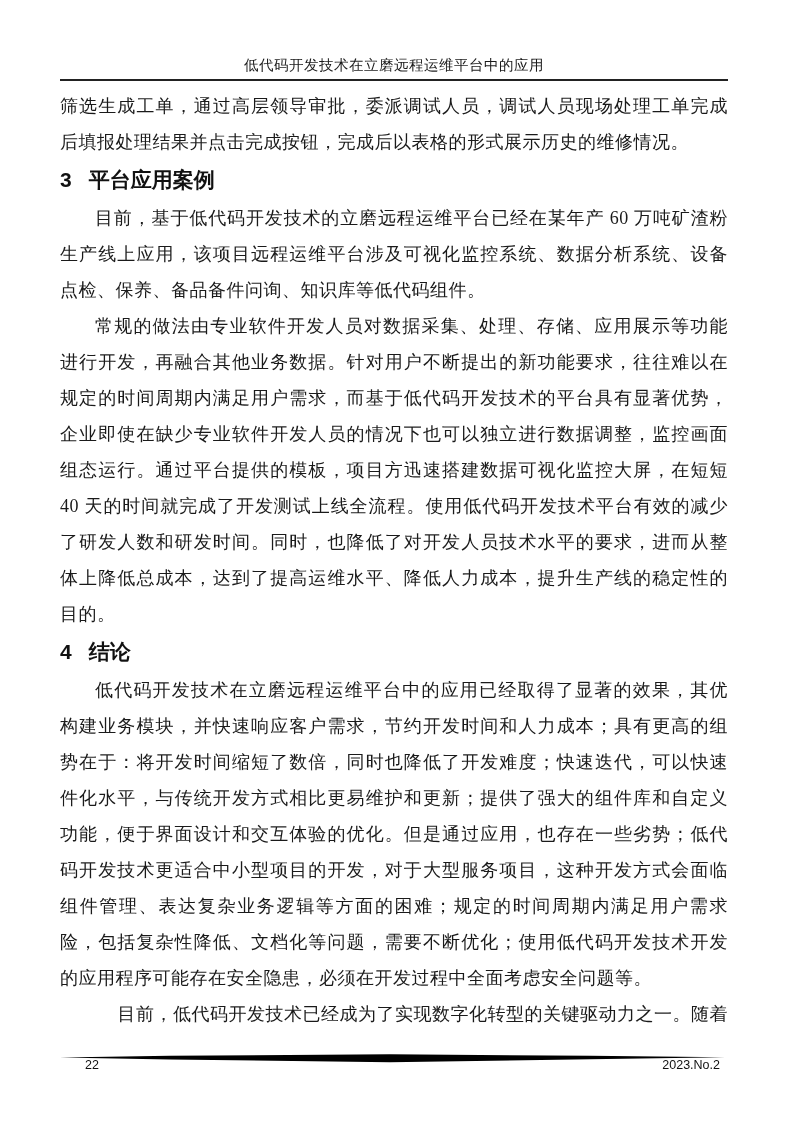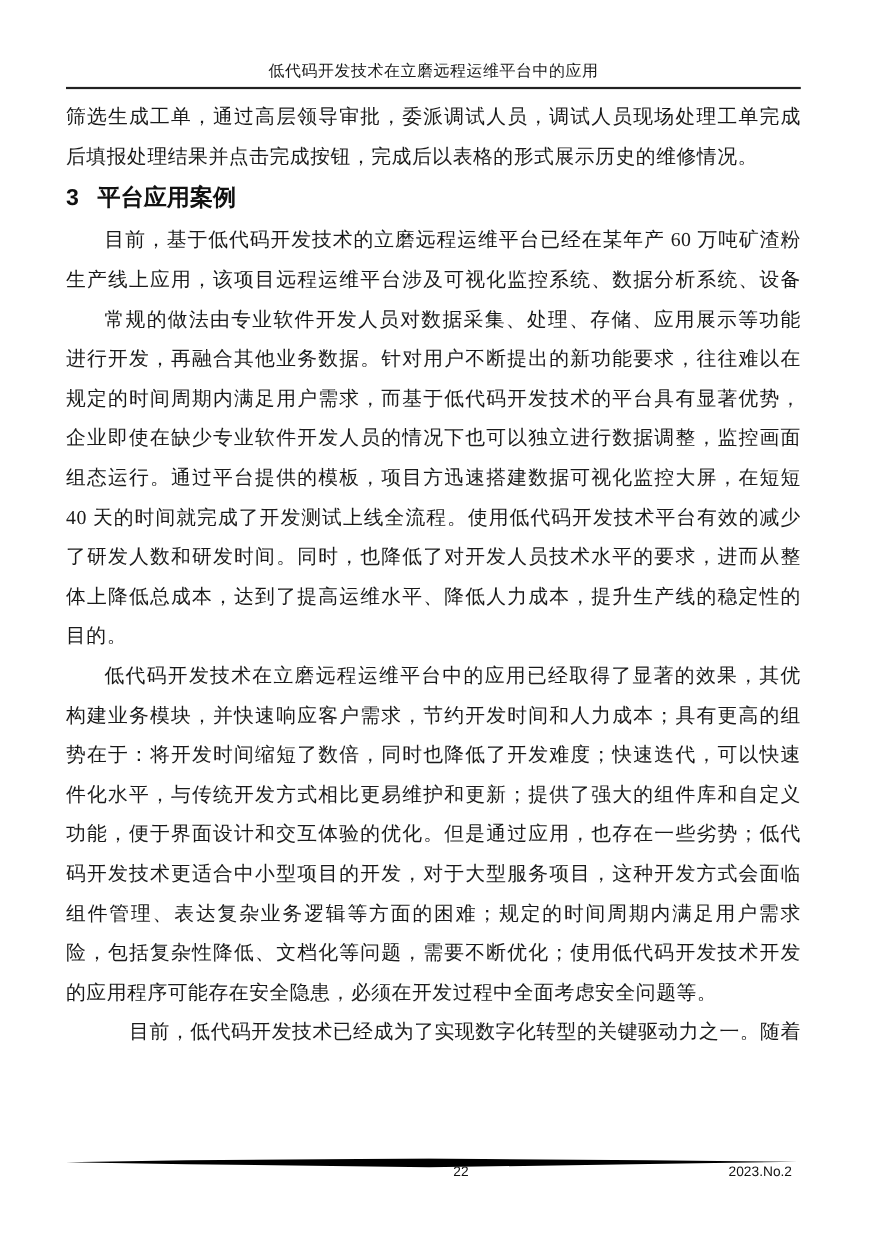--- a/index.html
+++ b/index.html
@@ -69,21 +69,21 @@
     height: 18px;
     font-size: 12.5px;
     line-height: 18px;
     font-family: "Liberation Sans", sans-serif;
     color: #111111;
   }
   .page-num {
     position: absolute;
     left: 0;
     right: 0;
-    text-align: center;
+    text-align: left;
     transform: translateX(25px);
   }
   .issue {
     position: absolute;
     right: 8px;
   }
 </style>
 </head>
 <body>
 
@@ -92,29 +92,31 @@
   <div class="header">
     <span>低代码开发技术在立磨远程运维平台中的应用</span>
   </div>
 
   <div class="content">
       <div class="line justify">筛选生成工单，通过高层领导审批，委派调试人员，调试人员现场处理工单完成</div>
       <div class="line last">后填报处理结果并点击完成按钮，完成后以表格的形式展示历史的维修情况。</div>
       <div class="heading"><span class="h-num">3</span><span class="h-title">平台应用案例</span></div>
       <div class="line justify indent">目前，基于低代码开发技术的立磨远程运维平台已经在某年产 60 万吨矿渣粉</div>
       <div class="line justify">生产线上应用，该项目远程运维平台涉及可视化监控系统、数据分析系统、设备</div>
+      <div class="line last">点检、保养、备品备件问询、知识库等低代码组件。</div>
       <div class="line justify indent">常规的做法由专业软件开发人员对数据采集、处理、存储、应用展示等功能</div>
       <div class="line justify">进行开发，再融合其他业务数据。针对用户不断提出的新功能要求，往往难以在</div>
       <div class="line justify">规定的时间周期内满足用户需求，而基于低代码开发技术的平台具有显著优势，</div>
       <div class="line justify">企业即使在缺少专业软件开发人员的情况下也可以独立进行数据调整，监控画面</div>
       <div class="line justify">组态运行。通过平台提供的模板，项目方迅速搭建数据可视化监控大屏，在短短</div>
       <div class="line justify">40 天的时间就完成了开发测试上线全流程。使用低代码开发技术平台有效的减少</div>
       <div class="line justify">了研发人数和研发时间。同时，也降低了对开发人员技术水平的要求，进而从整</div>
       <div class="line justify">体上降低总成本，达到了提高运维水平、降低人力成本，提升生产线的稳定性的</div>
       <div class="line last">目的。</div>
+      <div class="heading"><span class="h-num">4</span><span class="h-title">结论</span></div>
       <div class="line justify indent">低代码开发技术在立磨远程运维平台中的应用已经取得了显著的效果，其优</div>
       <div class="line justify">构建业务模块，并快速响应客户需求，节约开发时间和人力成本；具有更高的组</div>
       <div class="line justify">势在于：将开发时间缩短了数倍，同时也降低了开发难度；快速迭代，可以快速</div>
       <div class="line justify">件化水平，与传统开发方式相比更易维护和更新；提供了强大的组件库和自定义</div>
       <div class="line justify">功能，便于界面设计和交互体验的优化。但是通过应用，也存在一些劣势；低代</div>
       <div class="line justify">码开发技术更适合中小型项目的开发，对于大型服务项目，这种开发方式会面临</div>
       <div class="line justify">组件管理、表达复杂业务逻辑等方面的困难；规定的时间周期内满足用户需求</div>
       <div class="line justify">险，包括复杂性降低、文档化等问题，需要不断优化；使用低代码开发技术开发</div>
       <div class="line last">的应用程序可能存在安全隐患，必须在开发过程中全面考虑安全问题等。</div>
       <div class="line last indent">目前，低代码开发技术已经成为了实现数字化转型的关键驱动力之一。随着</div>

